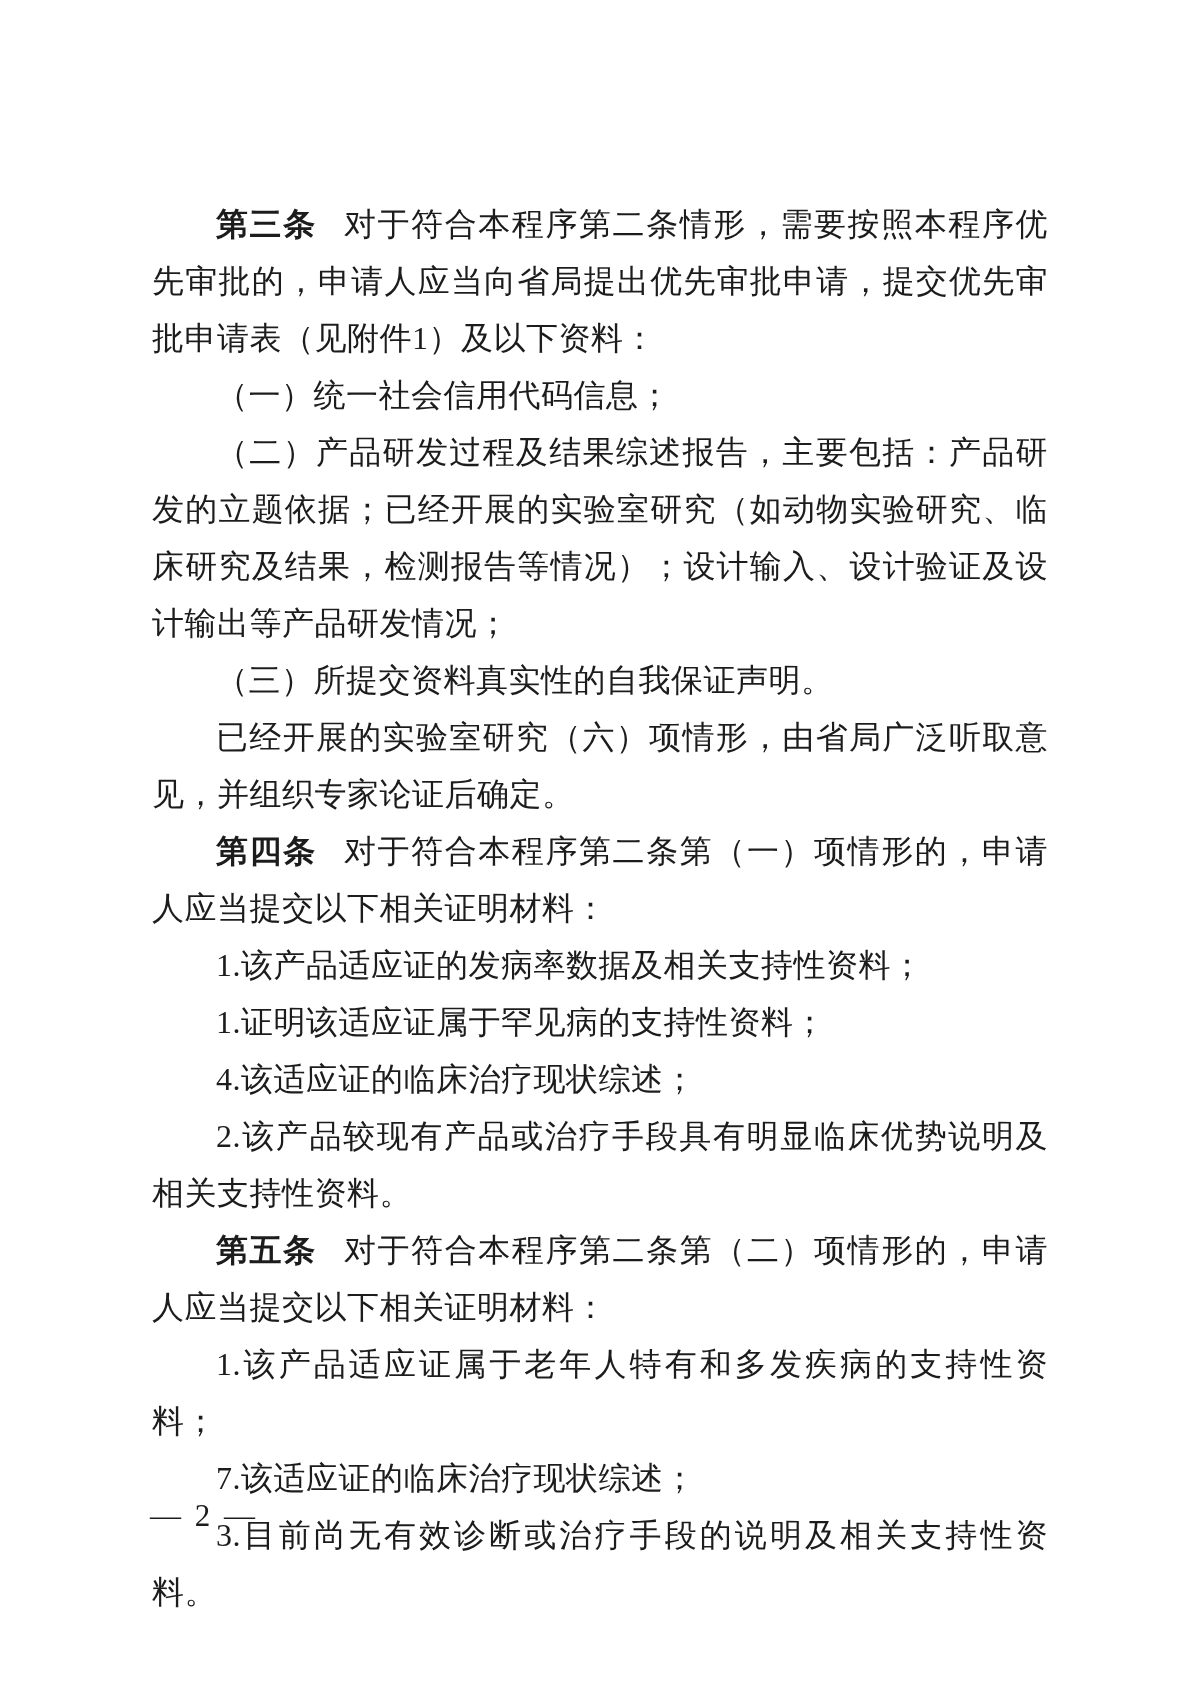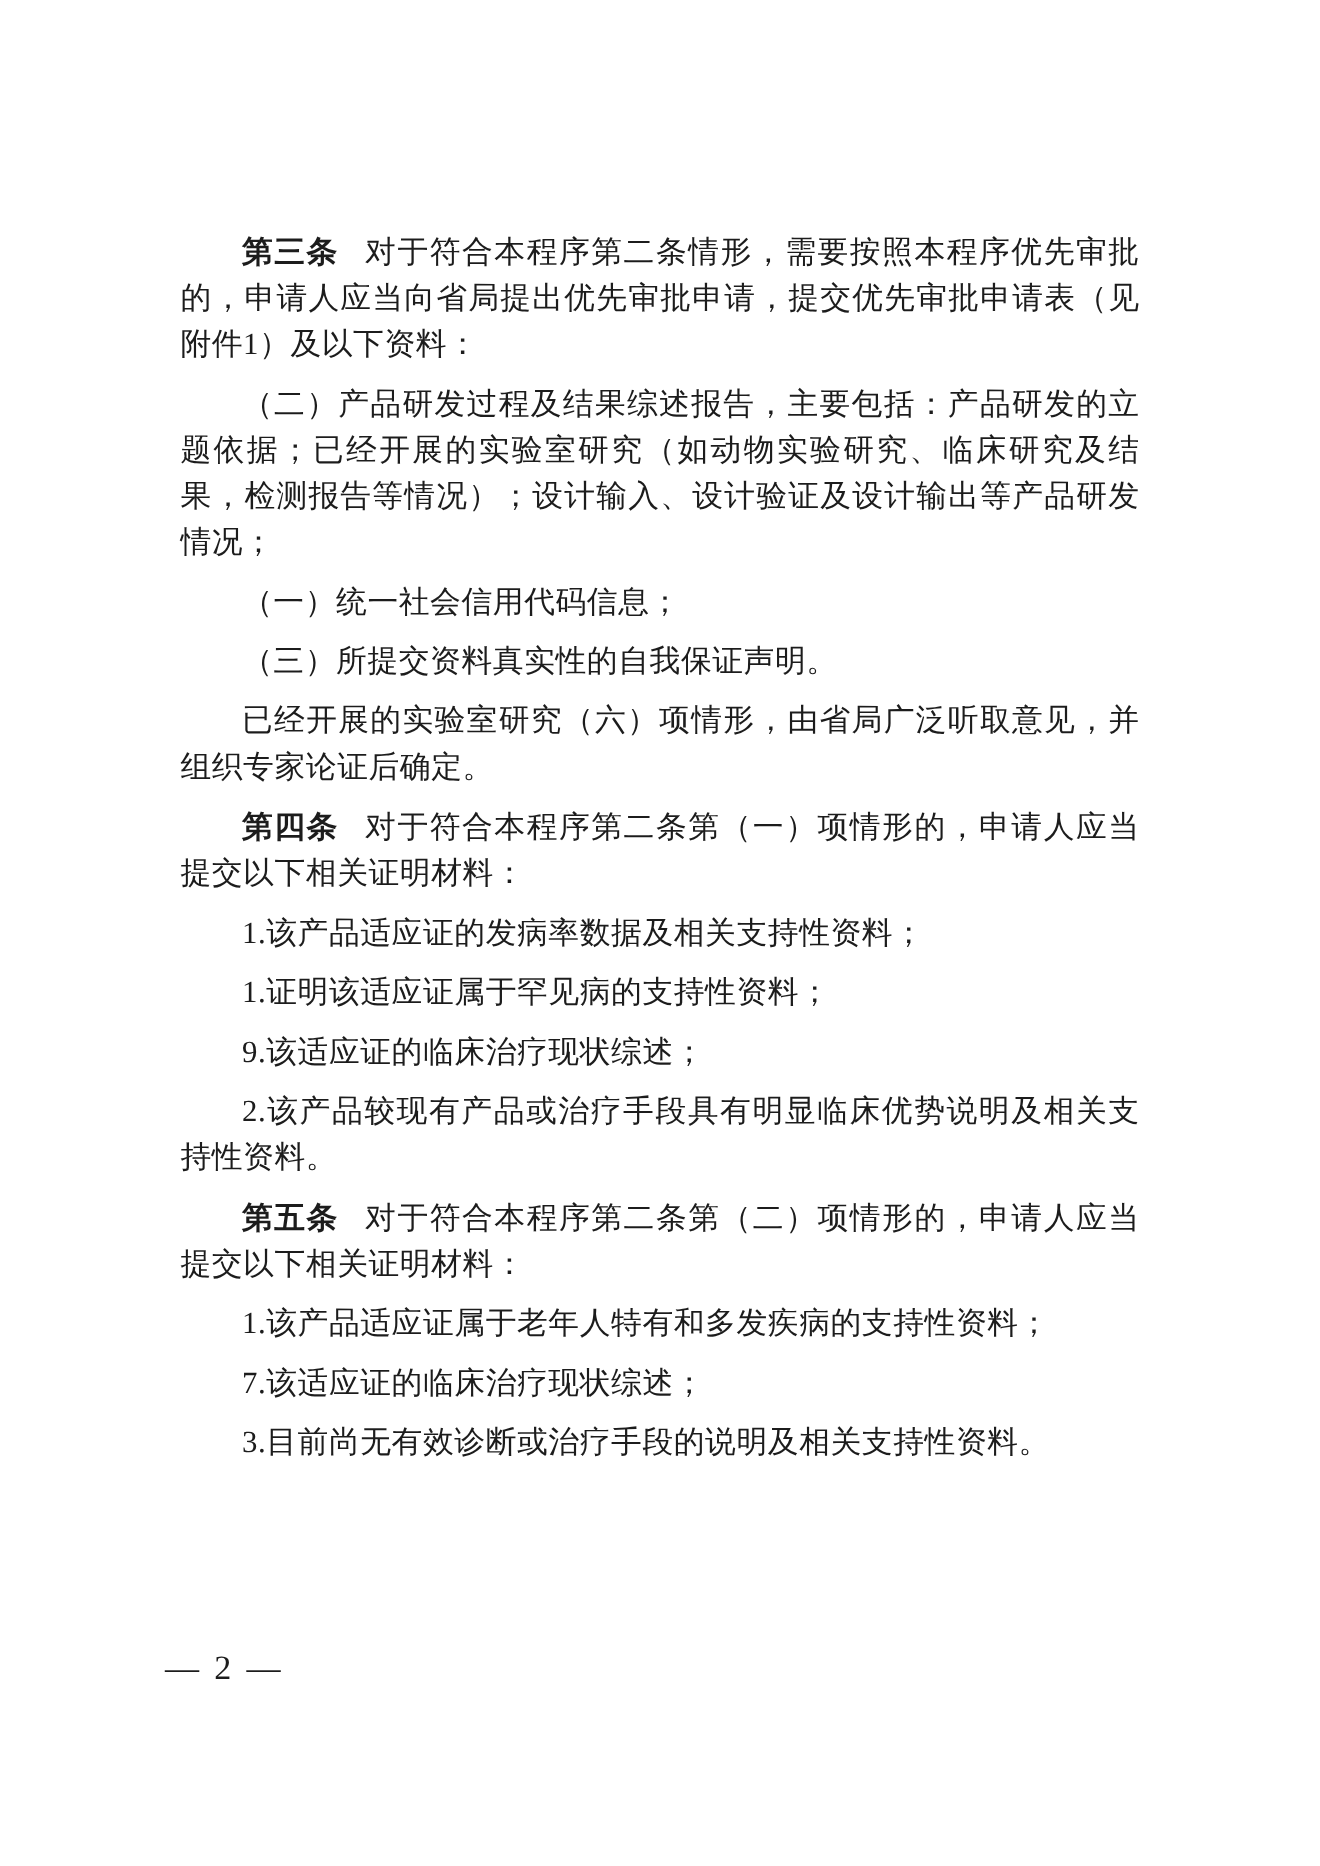--- a/index.html
+++ b/index.html
@@ -20,23 +20,23 @@
     inset: 0;
     background: #ffffff;
   }
   .doc-content {
     position: absolute;
     top: 196px;
     left: 152px;
     width: 896px;
   }
   .para {
-    margin: 12px;
-    font-size: 28px;
-    line-height: 42px;
+    margin: 0;
+    font-size: 32px;
+    line-height: 57px;
     text-align: justify;
     text-indent: 2em;
     letter-spacing: 0.5px;
     font-weight: 400;
   }
   .article-lead {
     font-weight: 700;
     font-family: "Liberation Sans", "DejaVu Sans", sans-serif;
     margin-right: 0.85em;
   }
@@ -49,28 +49,28 @@
     color: #1c1c1c;
   }
 </style>
 </head>
 <body>
 
 <div class="doc-page">
   <div class="doc-content">
 
   <p class="para"><span class="article-lead">第三条</span><span>对于符合本程序第二条情形，需要按照本程序优先审批的，申请人应当向省局提出优先审批申请，提交优先审批申请表（见附件1）及以下资料：</span></p>
+      <p class="para"><span>（一）统一社会信用代码信息；</span></p>
       <p class="para"><span>（二）产品研发过程及结果综述报告，主要包括：产品研发的立题依据；已经开展的实验室研究（如动物实验研究、临床研究及结果，检测报告等情况）；设计输入、设计验证及设计输出等产品研发情况；</span></p>
-      <p class="para"><span>（一）统一社会信用代码信息；</span></p>
       <p class="para"><span>（三）所提交资料真实性的自我保证声明。</span></p>
       <p class="para"><span>已经开展的实验室研究（六）项情形，由省局广泛听取意见，并组织专家论证后确定。</span></p>
       <p class="para"><span class="article-lead">第四条</span><span>对于符合本程序第二条第（一）项情形的，申请人应当提交以下相关证明材料：</span></p>
       <p class="para"><span>1.该产品适应证的发病率数据及相关支持性资料；</span></p>
       <p class="para"><span>1.证明该适应证属于罕见病的支持性资料；</span></p>
-      <p class="para"><span>9.该适应证的临床治疗现状综述；</span></p>
+      <p class="para"><span>4.该适应证的临床治疗现状综述；</span></p>
       <p class="para"><span>2.该产品较现有产品或治疗手段具有明显临床优势说明及相关支持性资料。</span></p>
       <p class="para"><span class="article-lead">第五条</span><span>对于符合本程序第二条第（二）项情形的，申请人应当提交以下相关证明材料：</span></p>
       <p class="para"><span>1.该产品适应证属于老年人特有和多发疾病的支持性资料；</span></p>
       <p class="para"><span>7.该适应证的临床治疗现状综述；</span></p>
       <p class="para"><span>3.目前尚无有效诊断或治疗手段的说明及相关支持性资料。</span></p>
     </div>
   <div class="page-footer">
     <span>— 2 —</span>
   </div>
 </div>

